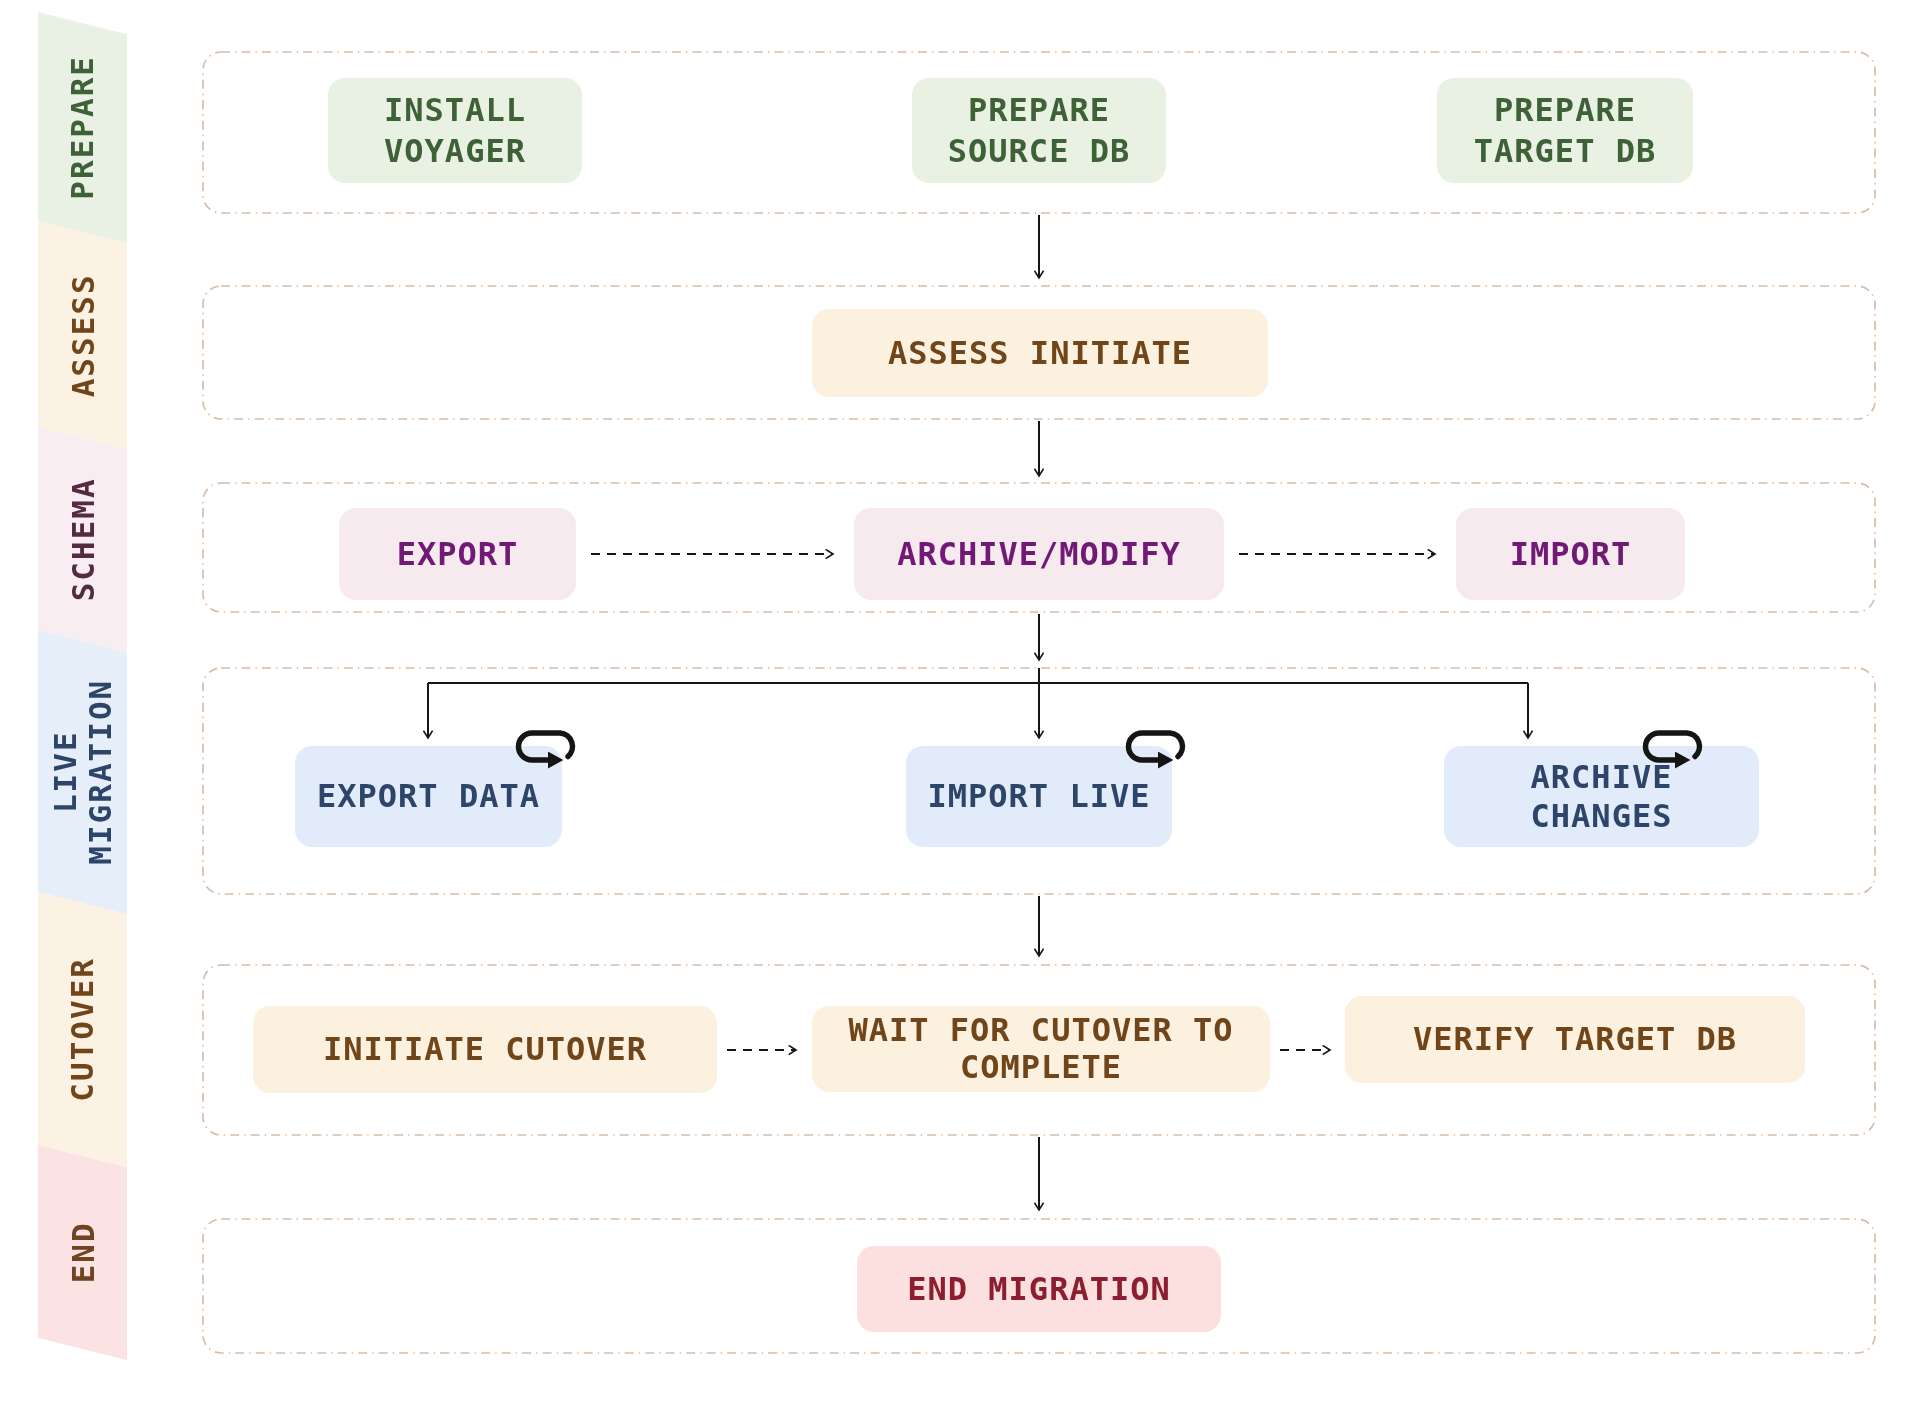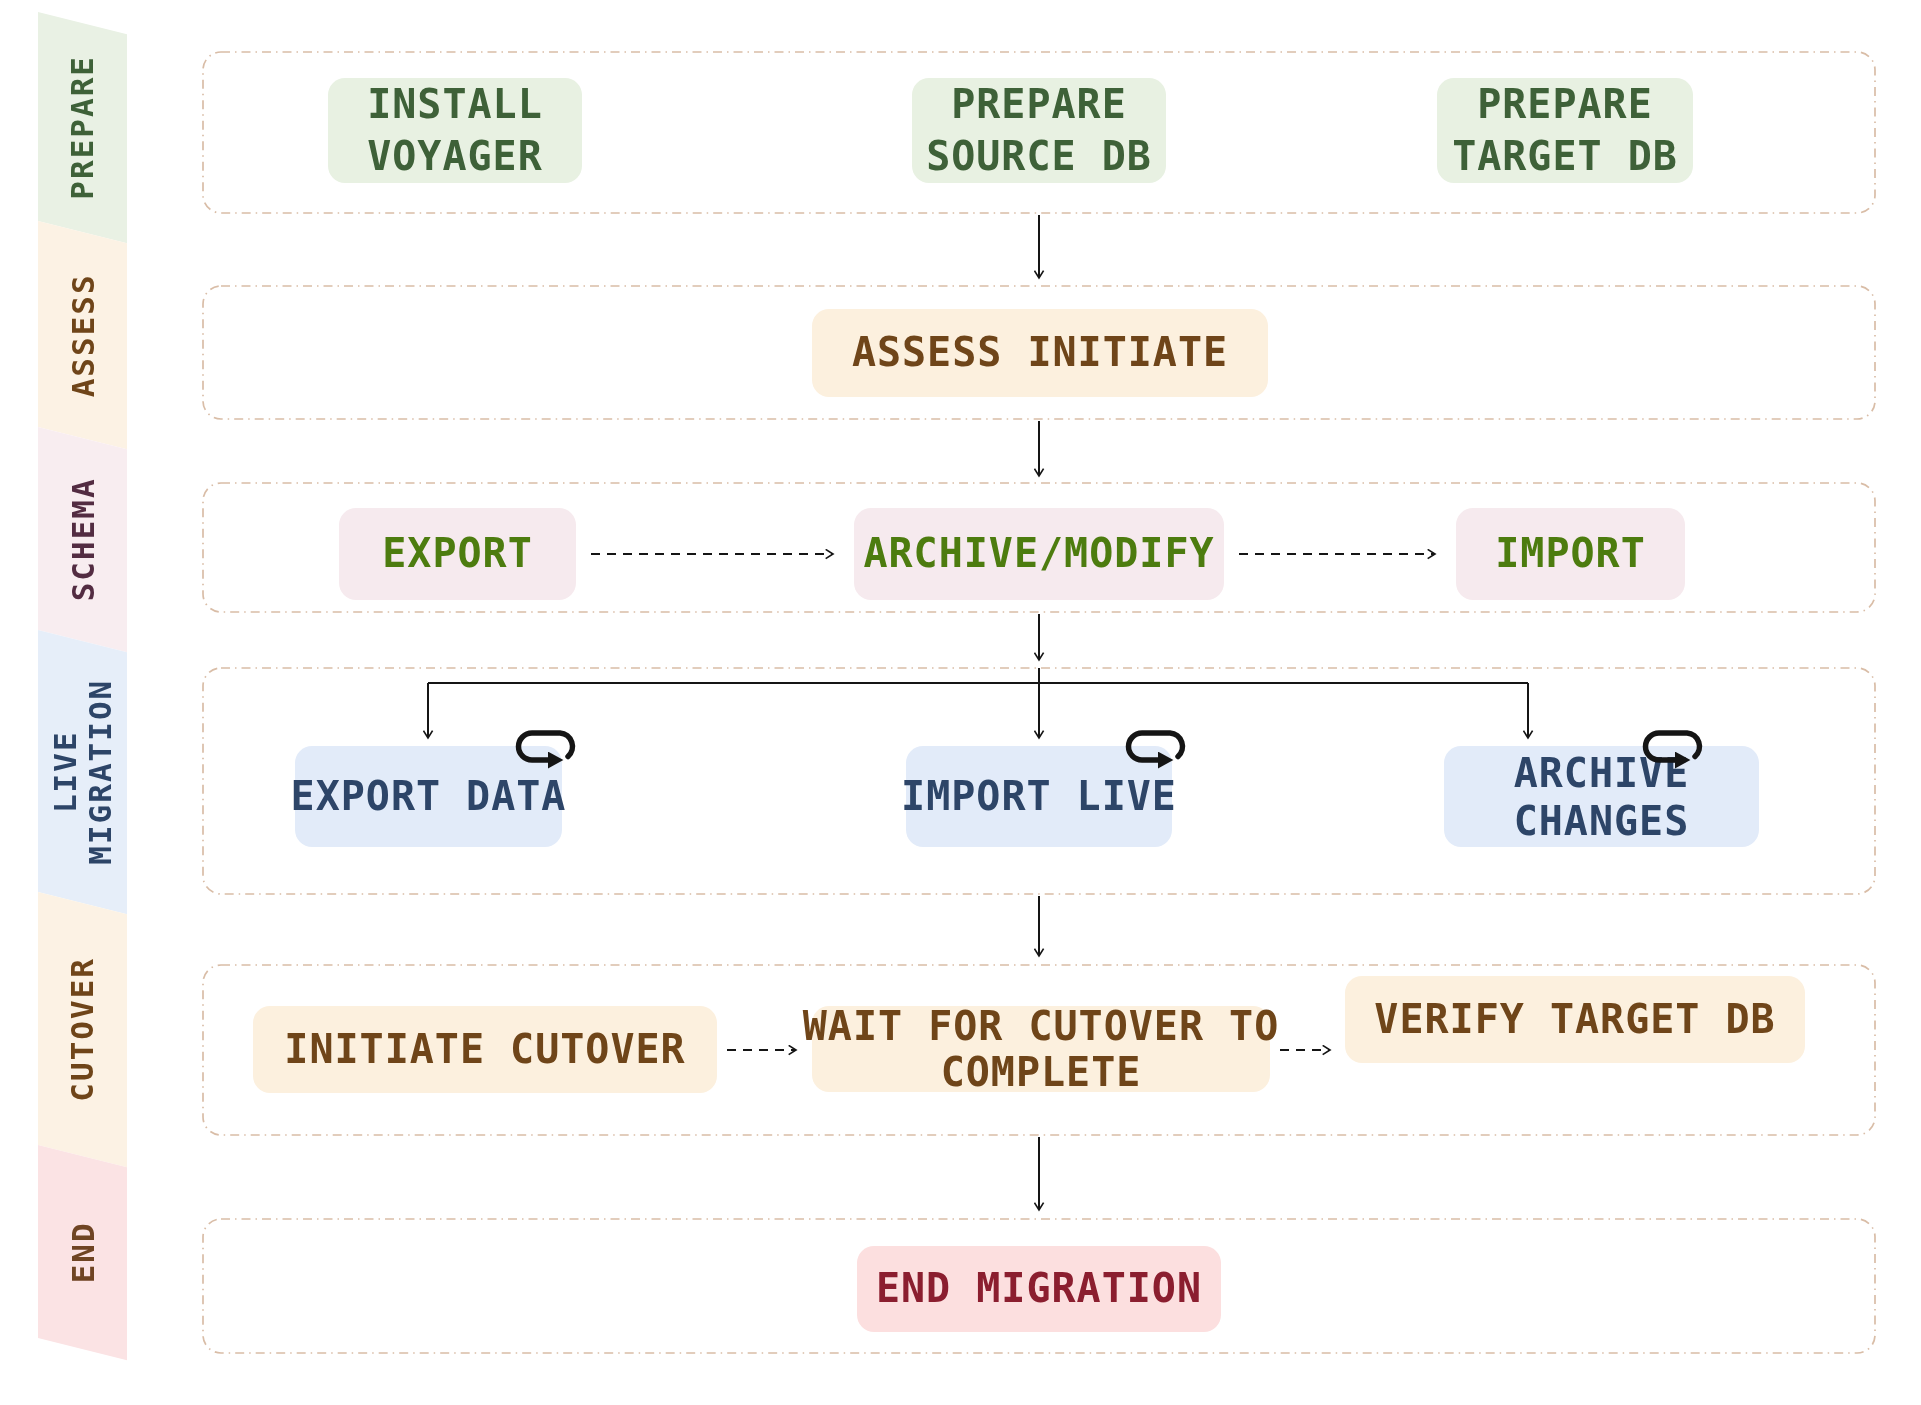--- a/index.html
+++ b/index.html
@@ -16,25 +16,25 @@
 
   .phase{position:absolute;left:38px;width:89px;height:120px;display:flex;
          align-items:center;justify-content:center;overflow:visible;}
   .phase-label{transform:rotate(-90deg);white-space:nowrap;text-align:center;
                font-weight:700;font-size:31px;letter-spacing:2px;line-height:1.12;}
   .c-green{color:#3e6138;} .c-brown{color:#6f4519;} .c-plum{color:#532c42;}
   .c-navy{color:#2d4568;} .c-endbrown{color:#6f4423;}
 
   
   .node{position:absolute;display:flex;flex-direction:column;align-items:center;
-        justify-content:center;border-radius:17px;font-weight:700;font-size:40px;
+        justify-content:center;border-radius:17px;font-weight:700;font-size:32px;
         letter-spacing:1px;line-height:1.28;text-align:center;white-space:nowrap;}
   .t-green{background:#e8f1e2;color:#3e6138;}
   .t-cream{background:#fcf0de;color:#6f4519;}
-  .t-pink{background:#f6eaee;color:#4d7c0f;}
+  .t-pink{background:#f6eaee;color:#701a75;}
   .t-blue{background:#e2ebf9;color:#2d4568;}
   .t-red{background:#fcdfdf;color:#8b1e2f;}
 </style>
 </head>
 <body>
 
 <div class="stage">
 
   <svg class="layer" width="1921" height="1405" viewBox="0 0 1921 1405">
     <defs>
@@ -150,21 +150,21 @@
     <span>CHANGES</span>
   </div>
 
   <div class="node t-cream" style="left:253px;top:1006px;width:464px;height:87px">
     <span>INITIATE CUTOVER</span>
   </div>
   <div class="node t-cream" style="left:812px;top:1006px;width:458px;height:86px;line-height:1.15">
     <span>WAIT FOR CUTOVER TO</span>
     <span>COMPLETE</span>
   </div>
-  <div class="node t-cream" style="left:1345px;top:976px;width:460px;height:87px">
+  <div class="node t-cream" style="left:1345px;top:996px;width:460px;height:87px">
     <span>VERIFY TARGET DB</span>
   </div>
 
   <div class="node t-red" style="left:857px;top:1246px;width:364px;height:86px">
     <span>END MIGRATION</span>
   </div>
 
   <svg class="layer" width="1921" height="1405" viewBox="0 0 1921 1405">
     <g stroke="#151515" stroke-width="5.5" fill="none" stroke-linecap="round">
       <path transform="translate(517,727)" d="M51 29.5 A13.5 13.5 0 0 0 43 6 H15 A13.5 13.5 0 0 0 15 33 H36.5" marker-end="url(#loopHead)"></path>

